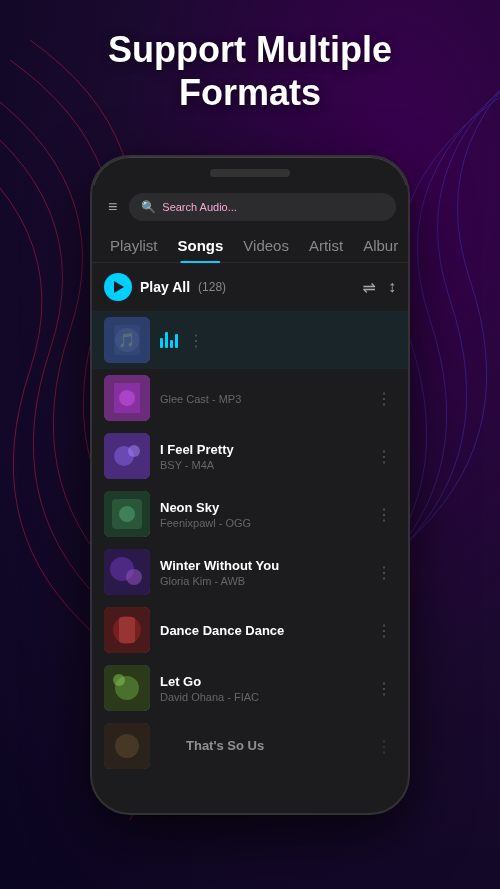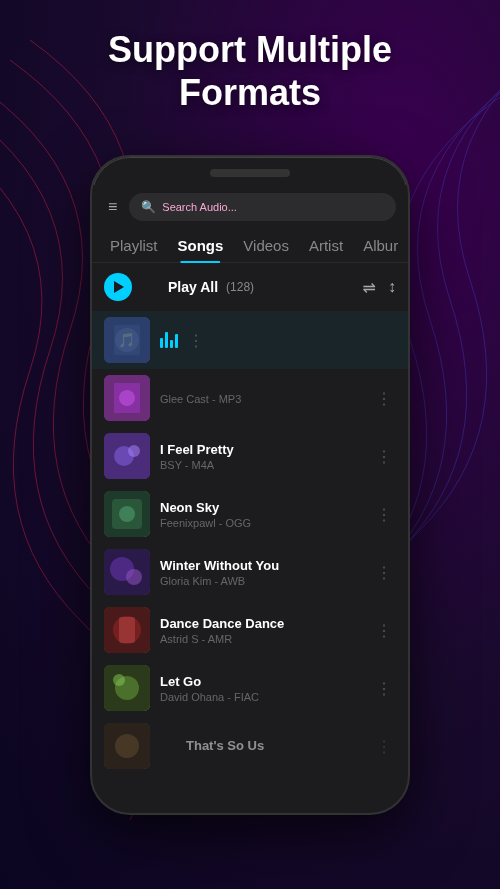--- a/index.html
+++ b/index.html
@@ -179,21 +179,20 @@
       border-top: 6px solid transparent;
       border-bottom: 6px solid transparent;
       border-left: 10px solid #1c1c1e;
       margin-left: 2px;
     }
 
     .play-all-label {
       color: white;
       font-size: 14px;
       font-weight: 600;
-      margin-left: 28px;
     }
 
     .play-all-count {
       color: #888;
       font-size: 12px;
     }
 
     .play-all-icons {
       display: flex;
       gap: 12px;
@@ -457,21 +456,20 @@
       <div class="song-item">
         <div class="song-thumb thumb-6">
           <svg width="46" height="46" viewBox="0 0 46 46">
             <rect width="46" height="46" fill="#4a1a1a"></rect>
             <circle cx="23" cy="23" r="14" fill="#882222" opacity="0.7"></circle>
             <rect x="15" y="10" width="16" height="26" rx="3" fill="#cc5555" opacity="0.4"></rect>
           </svg>
         </div>
         <div class="song-info">
           <div class="song-title">Dance Dance Dance</div>
-          <div class="song-meta">Astrid S - AMR</div>
         </div>
         <div class="song-right">
           <span class="more-icon">⋮</span>
         </div>
       </div>
 
       <div class="song-item">
         <div class="song-thumb thumb-7">
           <svg width="46" height="46" viewBox="0 0 46 46">
             <rect width="46" height="46" fill="#2a3a1a"></rect>

